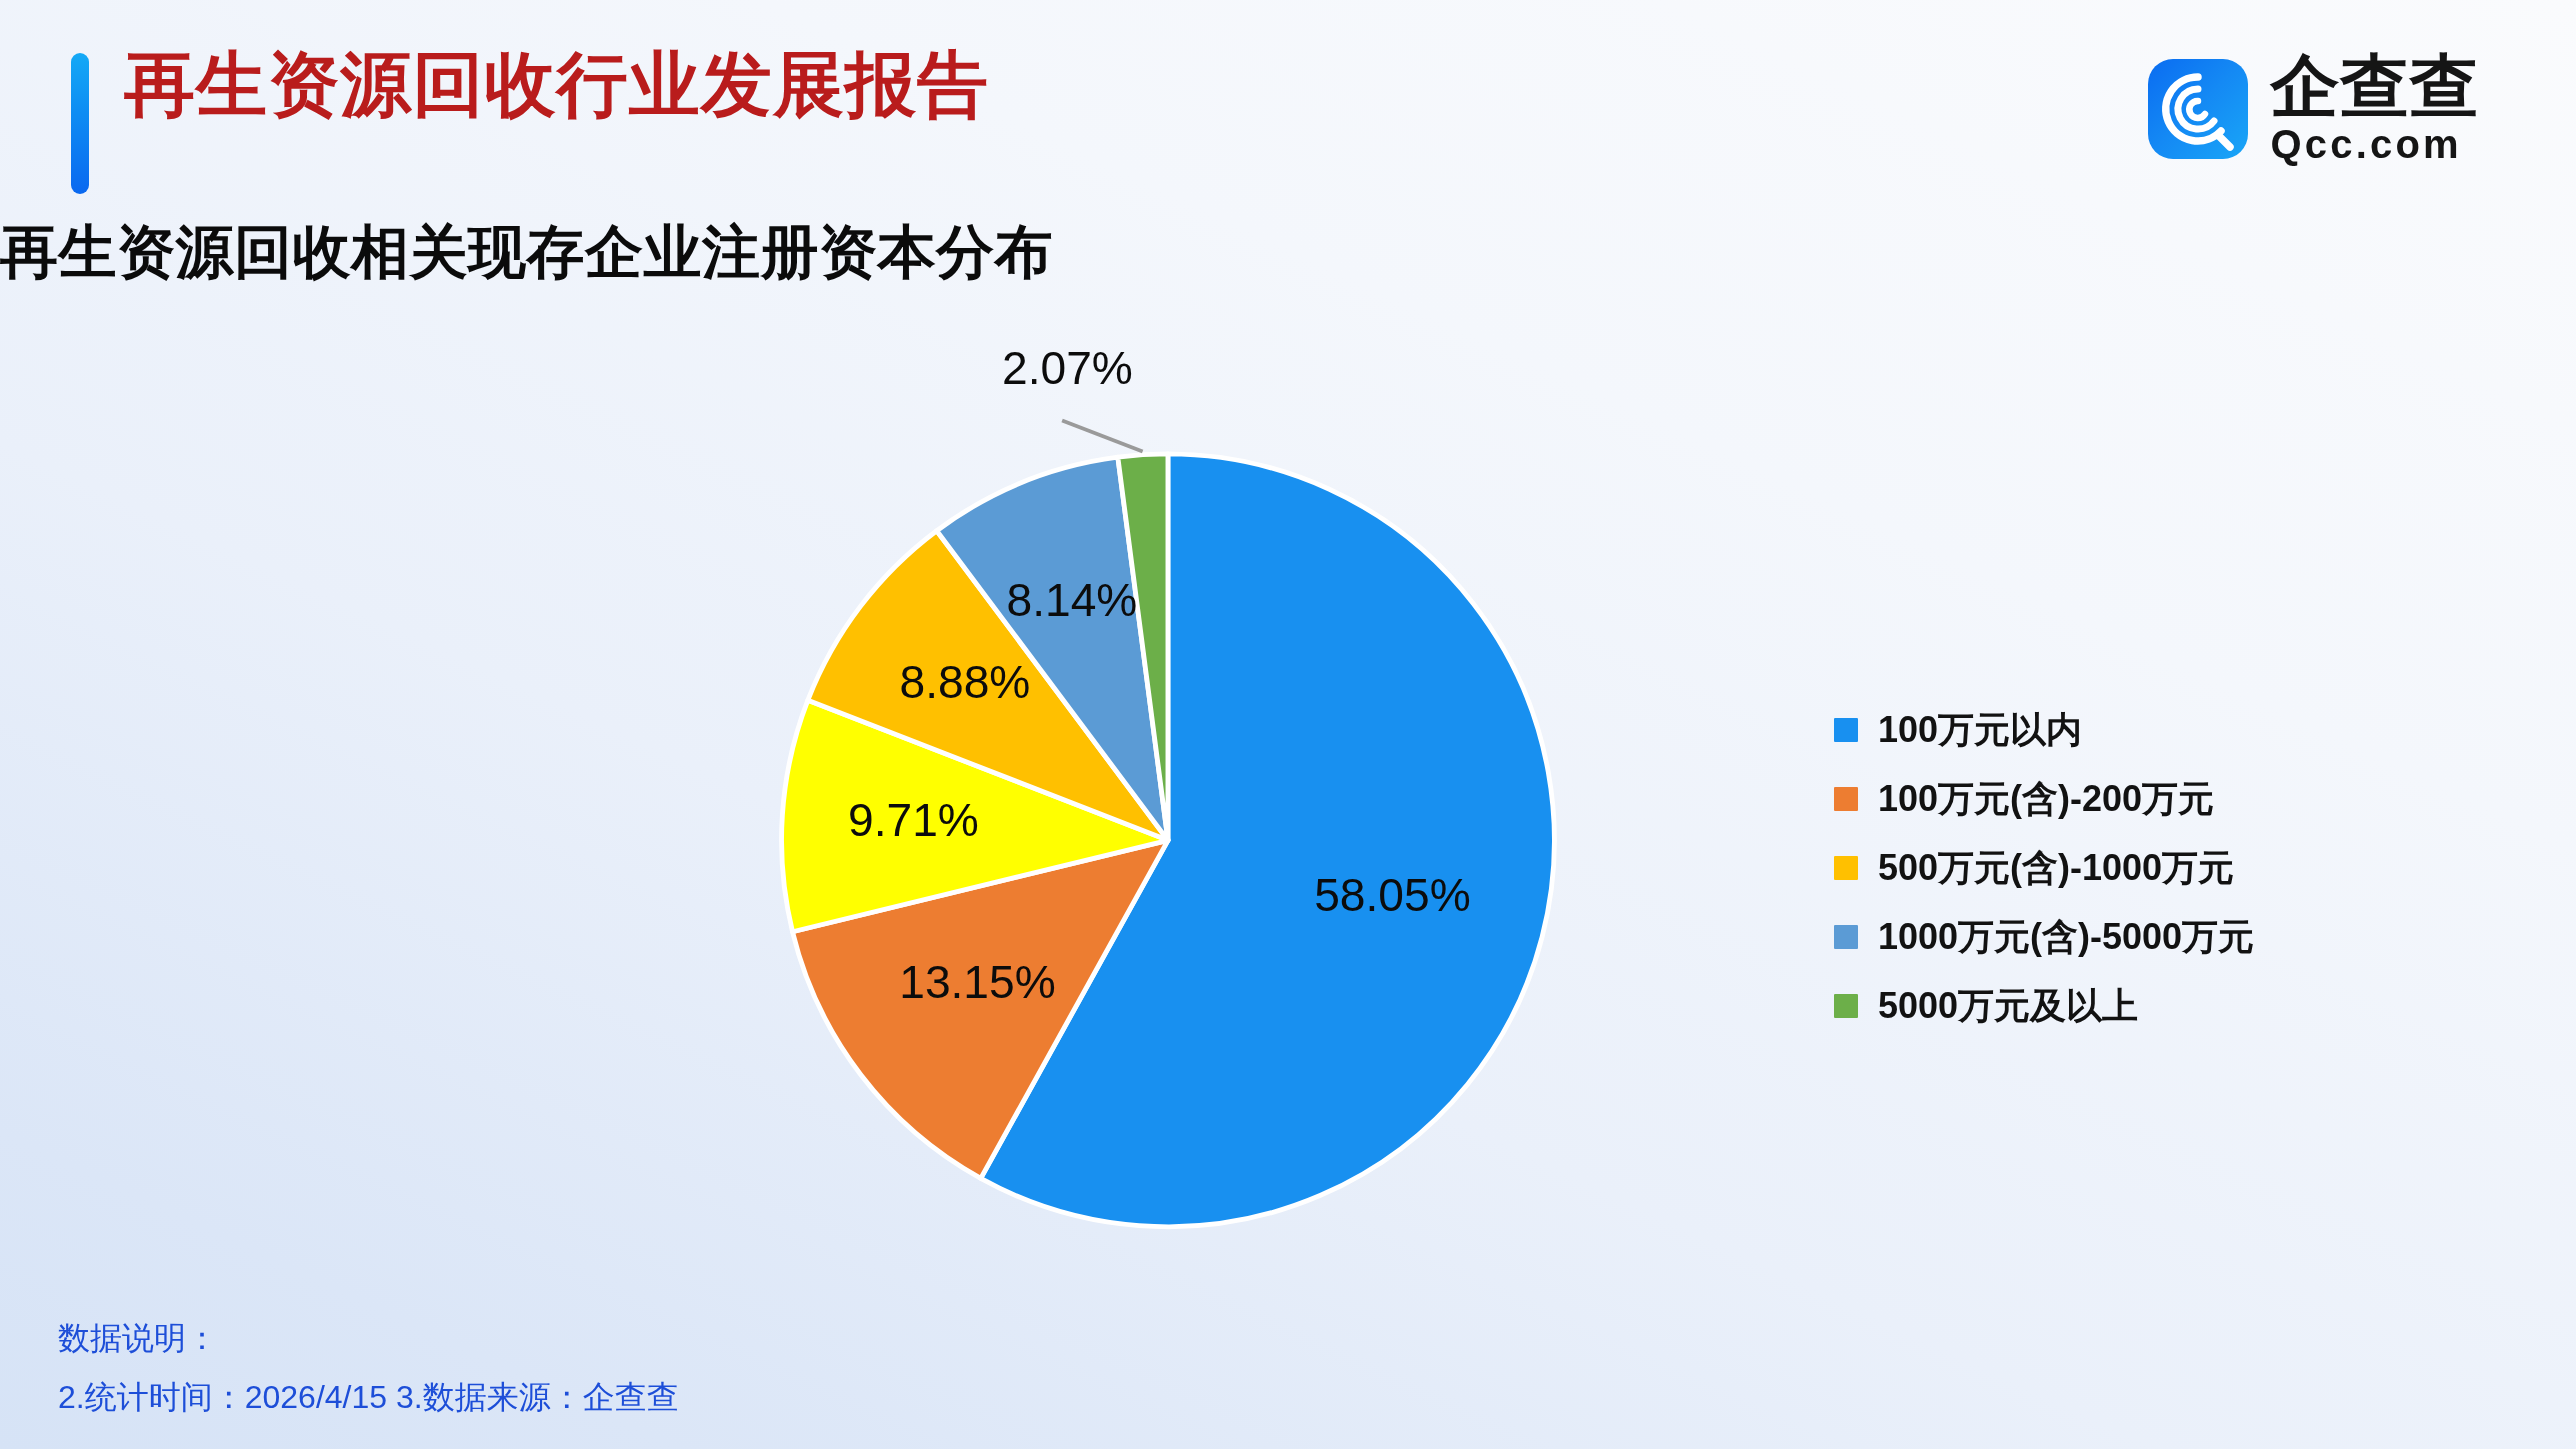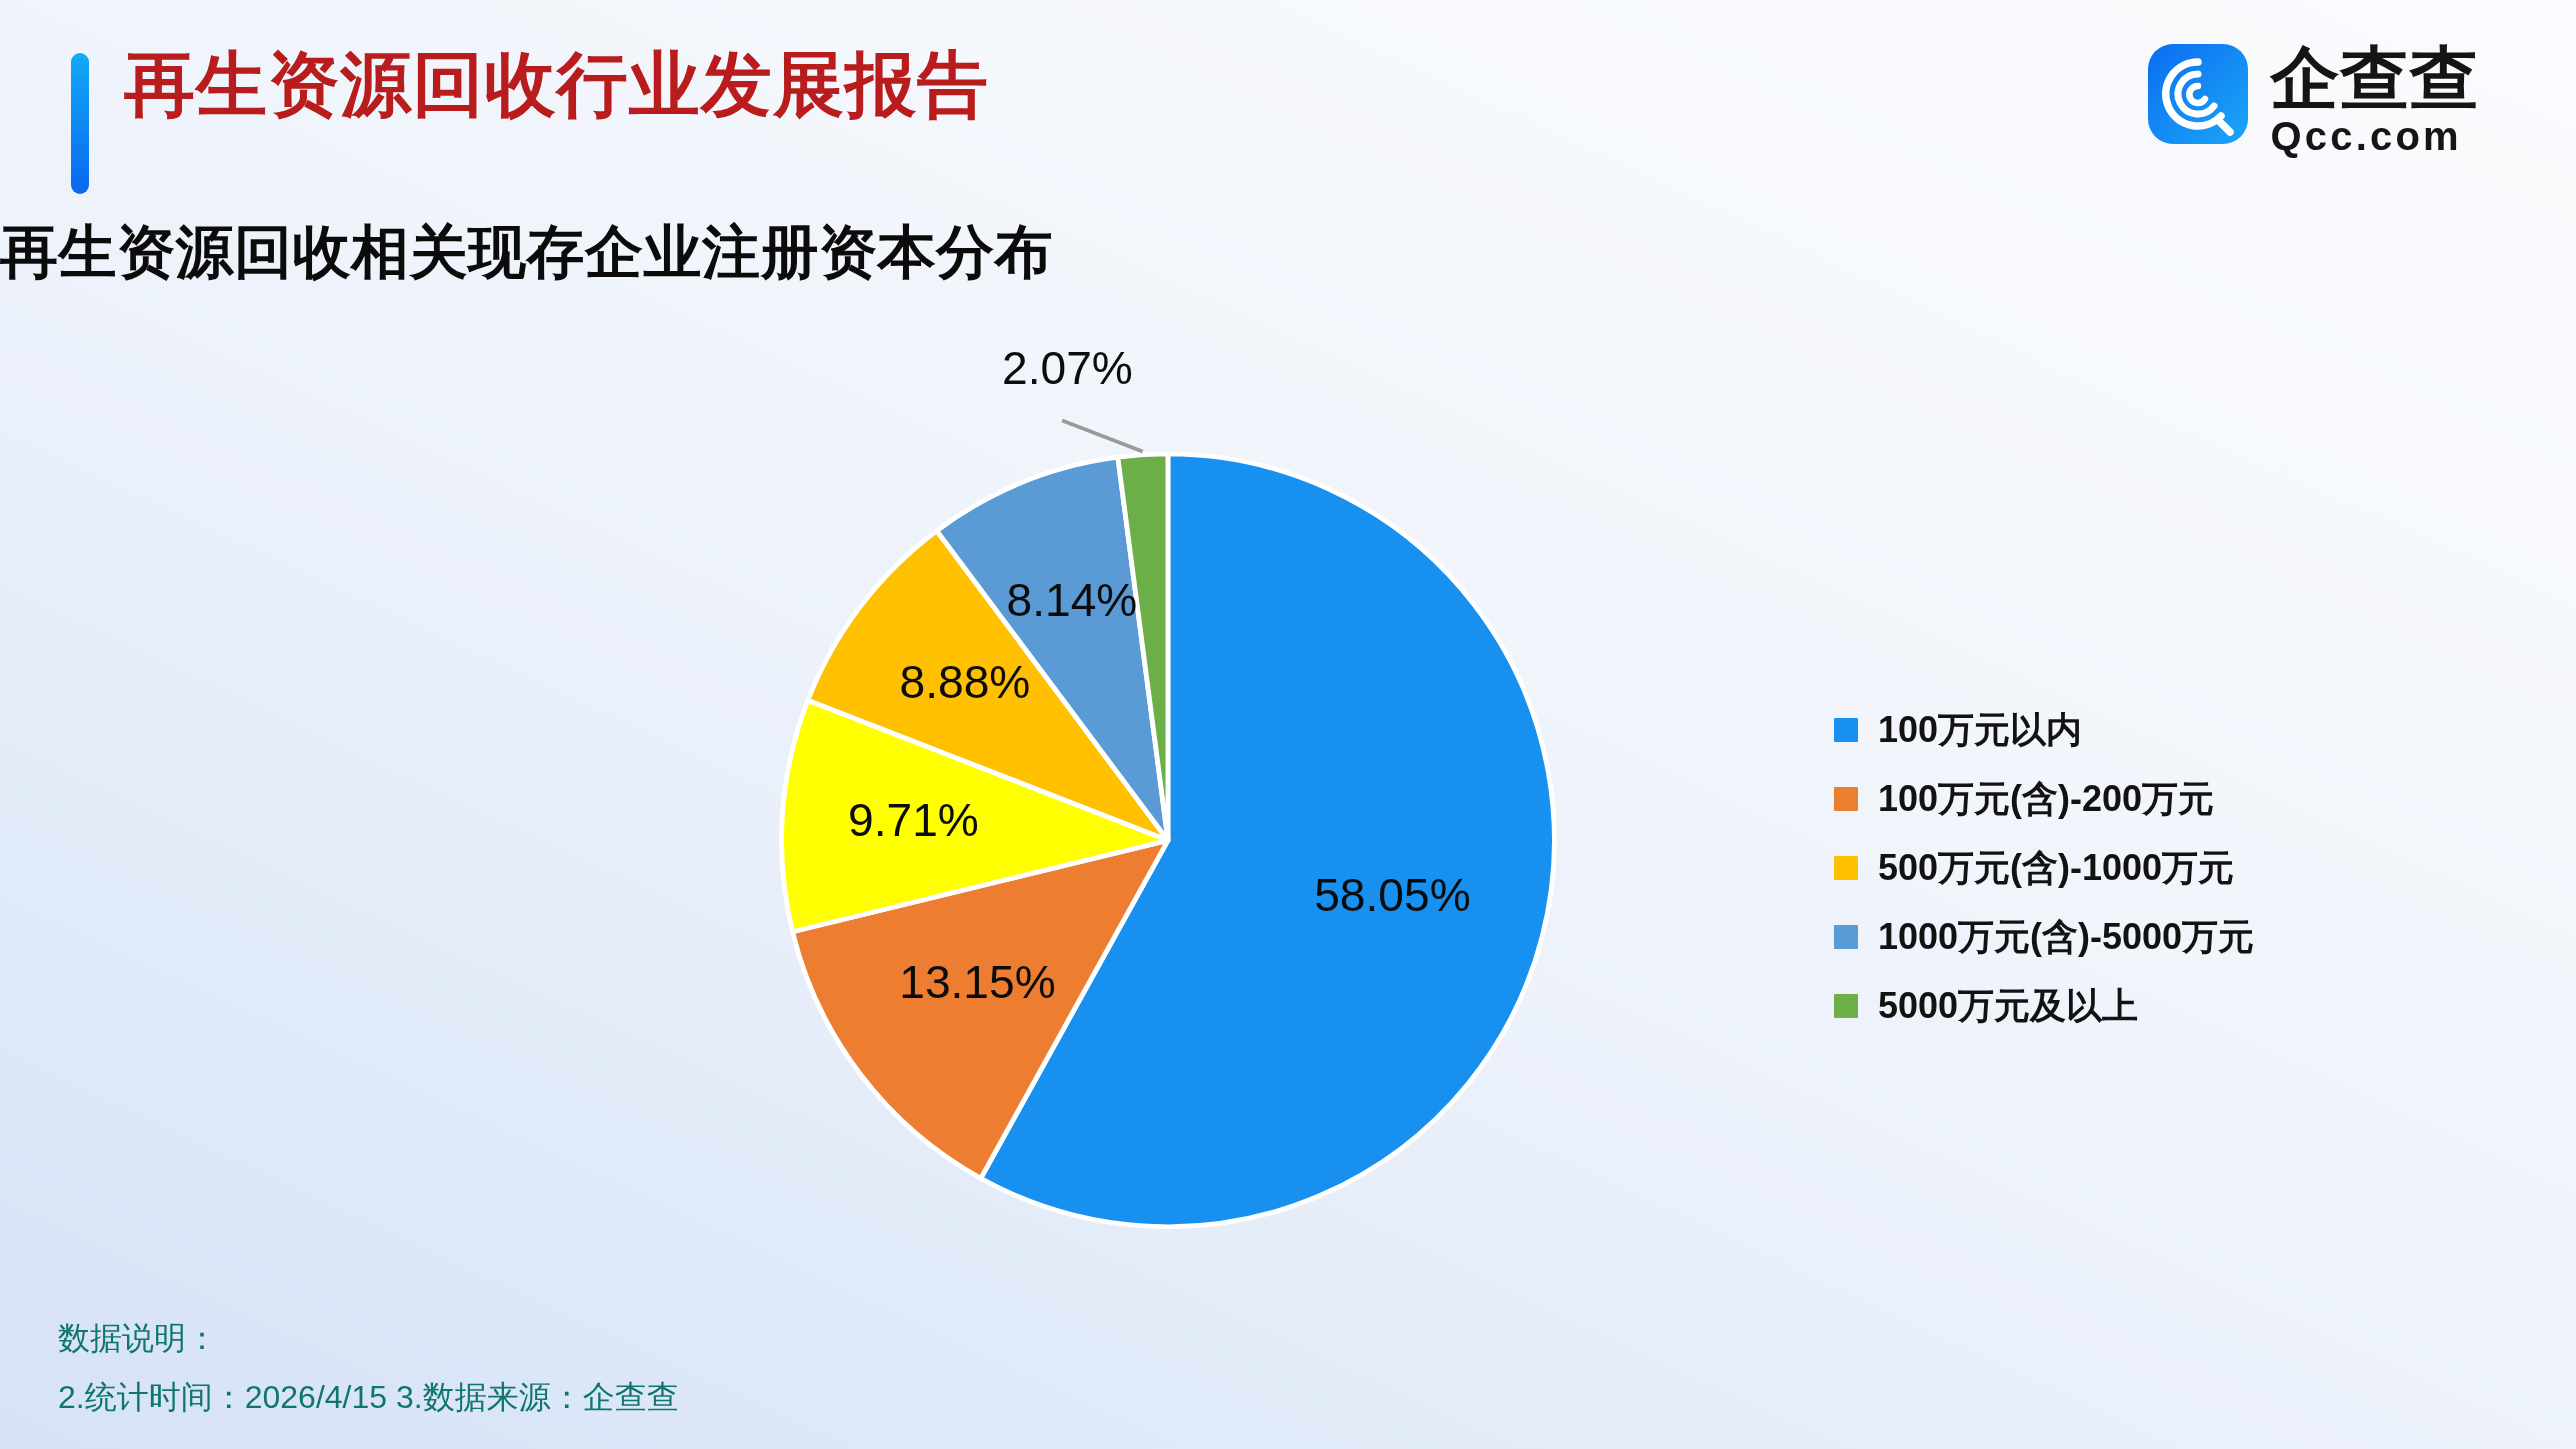--- a/index.html
+++ b/index.html
@@ -17,21 +17,21 @@
     border-radius:10.7px;
     background:linear-gradient(180deg,#14a9f6 0%,#0e8df3 42%,#0a68f0 100%);
   }
   .report-title{
     position:absolute;left:124px;top:49px;
     font-size:71px;font-weight:bold;color:#b91c1c;
     letter-spacing:1.1px;line-height:1.0;white-space:nowrap;
   }
 
   
-  .logo-wrap{position:absolute;right:97px;top:44px;display:flex;align-items:flex-start;gap:22.5px;padding-left:44px;}
+  .logo-wrap{position:absolute;right:97px;top:52px;display:flex;align-items:center;gap:22.5px;padding-left:44px;}
   .logo-mark{
     width:100px;height:100px;border-radius:25px;
     background:linear-gradient(135deg,#0a6cf1 0%,#1489f4 48%,#19a6f7 100%);
     display:flex;align-items:center;justify-content:center;flex:none;
   }
   .logo-mark svg{display:block;}
   .logo-text{display:flex;flex-direction:column;justify-content:center;}
   .logo-cn{font-size:69px;font-weight:bold;color:#151515;line-height:1.02;letter-spacing:0.5px;}
   .logo-en{font-size:40px;font-weight:bold;color:#151515;line-height:1.05;letter-spacing:3.2px;margin-top:1.1px;}
 
@@ -54,21 +54,21 @@
   }
 
   
   .legend{position:absolute;left:1834px;top:712px;display:flex;flex-direction:column;gap:33px;font-weight:bold;}
   .legend-row{display:flex;align-items:center;gap:20.4px;}
   .legend-swatch{width:23.6px;height:23.6px;flex:none;border-radius:1.1px;}
   .legend-label{font-size:36px;color:#121212;line-height:1;white-space:nowrap;}
 
   
   .notes{position:absolute;left:58px;bottom:33px;display:flex;flex-direction:column;gap:23.6px;}
-  .note-line{font-size:32px;color:#0f766e;line-height:1.12;white-space:nowrap;}
+  .note-line{font-size:32px;color:#1d4ed8;line-height:1.12;white-space:nowrap;}
 </style>
 </head>
 <body>
 
 <div class="stage">
 
   <div class="accent-bar"></div>
   <div class="report-title">再生资源回收行业发展报告</div>
 
   <div class="logo-wrap">

